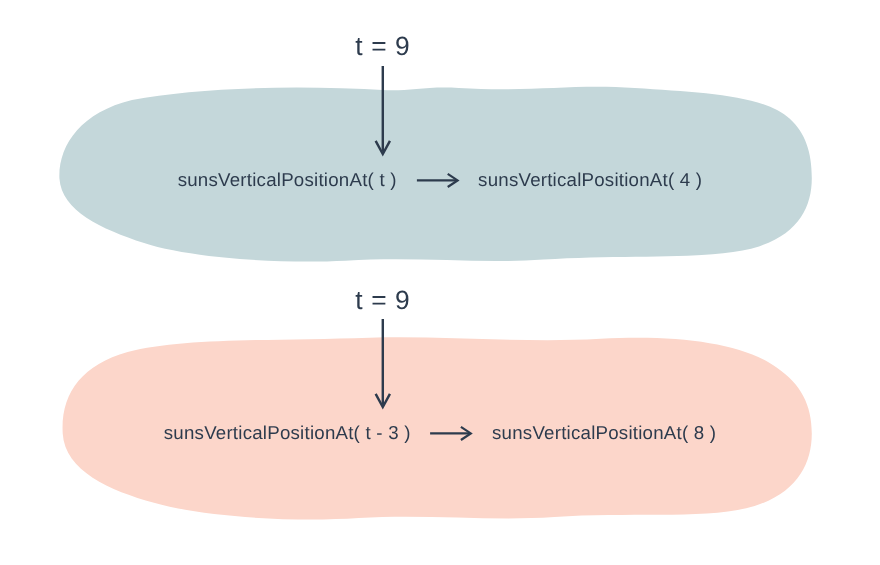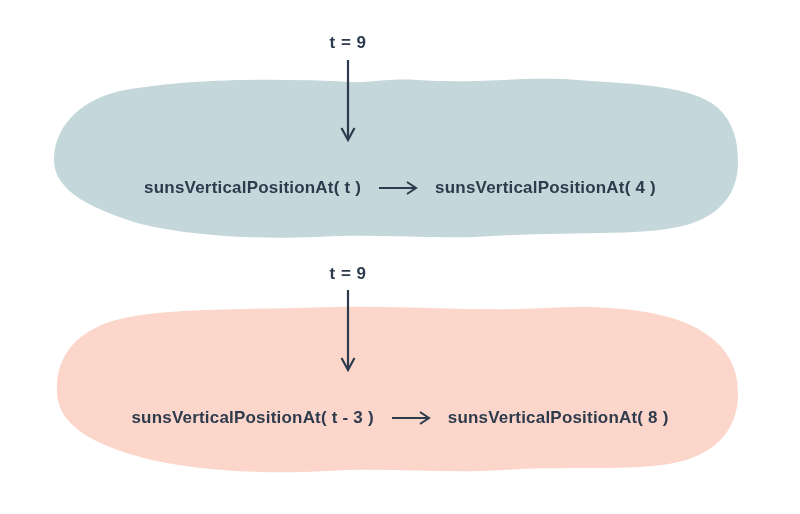--- a/index.html
+++ b/index.html
@@ -20,22 +20,22 @@
     position: absolute;
     display: block;
   }
   .blob.p1 { left: 52px; top: 74px; width: 687px; height: 170px; }
   .blob.p2 { left: 54px; top: 302px; width: 686px; height: 176px; }
 
   .sub-label {
     position: absolute;
     transform: translateX(-50%);
     left: 348px;
-    font-size: 17px;
-    font-weight: 700;
+    font-size: 24px;
+    font-weight: 400;
     letter-spacing: 0.5px;
     line-height: 20px;
     white-space: nowrap;
   }
   .sub-label.p1 { top: 33px; }
   .sub-label.p2 { top: 264px; }
 
   .down-arrow {
     position: absolute;
     display: block;
@@ -45,25 +45,24 @@
 
   .expr-row {
     position: absolute;
     left: 0;
     width: 100%;
     display: flex;
     justify-content: center;
     align-items: center;
     gap: 16px;
     font-size: 17px;
-    font-weight: 700;
+    font-weight: 400;
     line-height: 24px;
     letter-spacing: 0.2px;
     white-space: nowrap;
-    margin-top: 24px;
   }
   .expr-row.p1 { top: 152px; }
   .expr-row.p2 { top: 382px; }
 
   .right-arrow { display: block; flex: 0 0 auto; }
 </style>
 </head>
 <body>
 
 <div class="canvas">

